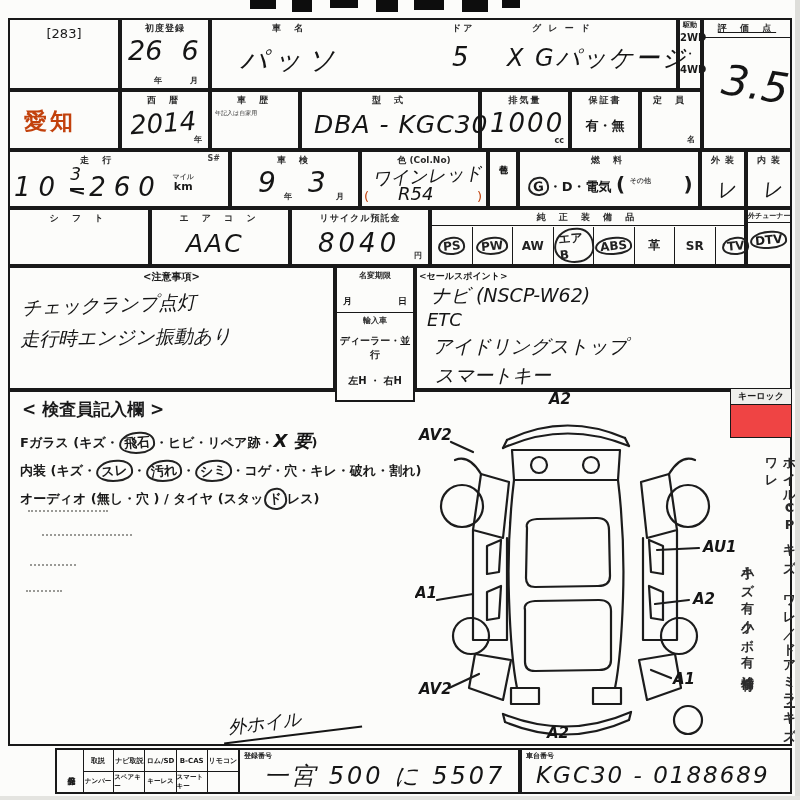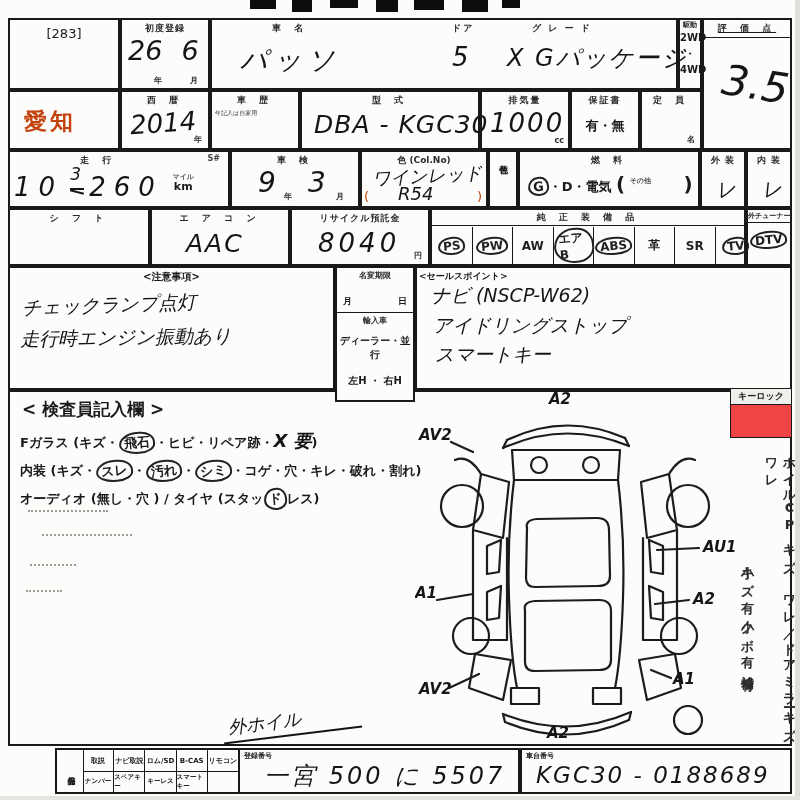--- a/index.html
+++ b/index.html
@@ -234,20 +234,21 @@
     <div style="border-top:1.5px solid #191919;margin-top:4px;">
       <div class="hdr sm" style="font-size:8px;margin-top:2px;">輸入車</div>
       <div style="font-size:10px;font-weight:bold;text-align:center;margin-top:8px;">ディーラー・並行</div>
       <div style="font-size:10px;font-weight:bold;text-align:center;margin-top:12px;">左H ・ 右H</div>
     </div>
   </div>
 
   <div class="cell" style="left:415px;top:266px;width:377px;height:124px;">
     <div style="font-size:9px;font-weight:bold;margin:2px 0 0 2px;">&lt;セールスポイント&gt;</div>
     <div class="hw" style="font-size:19px;margin:0 0 0 14px;">ナビ (NSCP-W62)</div>
+    <div class="hw" style="font-size:18px;margin:0 0 0 10px;">ETC</div>
     <div class="hw" style="font-size:19px;margin:4px 0 0 16px;">アイドリングストップ</div>
     <div class="hw" style="font-size:19px;margin:3px 0 0 18px;">スマートキー</div>
   </div>
 
   <div class="cell" style="left:8px;top:390px;width:784px;height:356px;">
     <div style="font-size:17px;font-weight:bold;margin:6px 0 0 12px;">&lt; 検査員記入欄 &gt;</div>
 
     <div style="font-size:13px;font-weight:bold;margin:8px 0 0 10px;">
       <span>Fガラス (キズ・</span><span class="oval" style="font-weight:bold;">飛石</span><span>・ヒビ・リペア跡・</span><span class="hw" style="font-size:18px;">X 要</span><span>)</span>
     </div>

